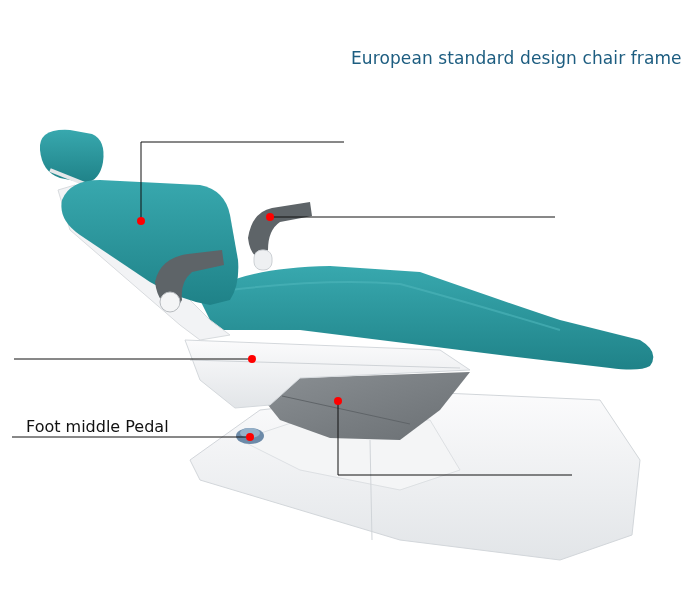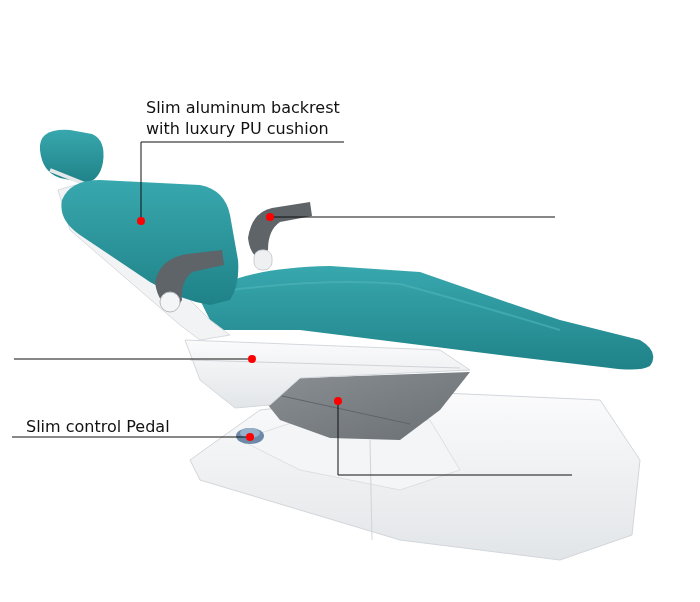--- a/index.html
+++ b/index.html
@@ -89,26 +89,23 @@
 
     <g fill="#ff0000">
       <circle cx="141" cy="221" r="4"></circle>
       <circle cx="270" cy="217" r="4"></circle>
       <circle cx="252" cy="359" r="4"></circle>
       <circle cx="250" cy="437" r="4"></circle>
       <circle cx="338" cy="401" r="4"></circle>
     </g>
   </svg>
 
+  <div class="title">European standard design chair frame</div>
 
-  <div class="label" style="left:146px; top:97px;">
-    <div>Slim aluminum backrest</div>
-    <div>with luxury PU cushion</div>
-  </div>
 
 
 
   <div class="label" style="left:26px; top:416px;">
-    <div>Slim control Pedal</div>
+    <div>Foot middle Pedal</div>
   </div>
 
 
 </div>
 
 </body></html>

